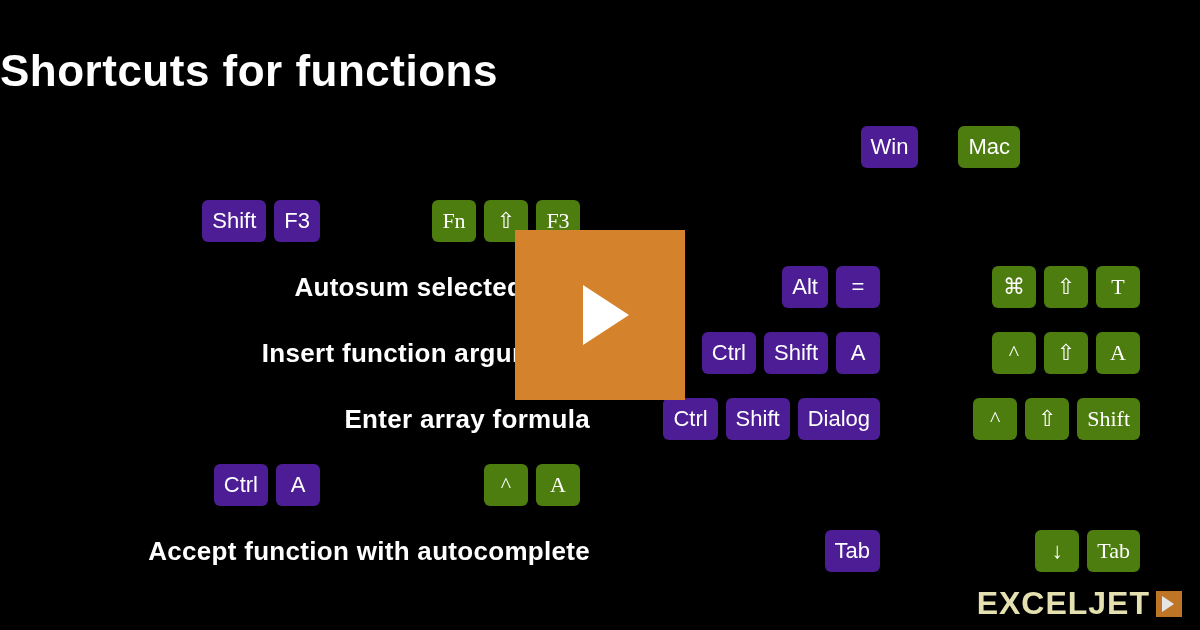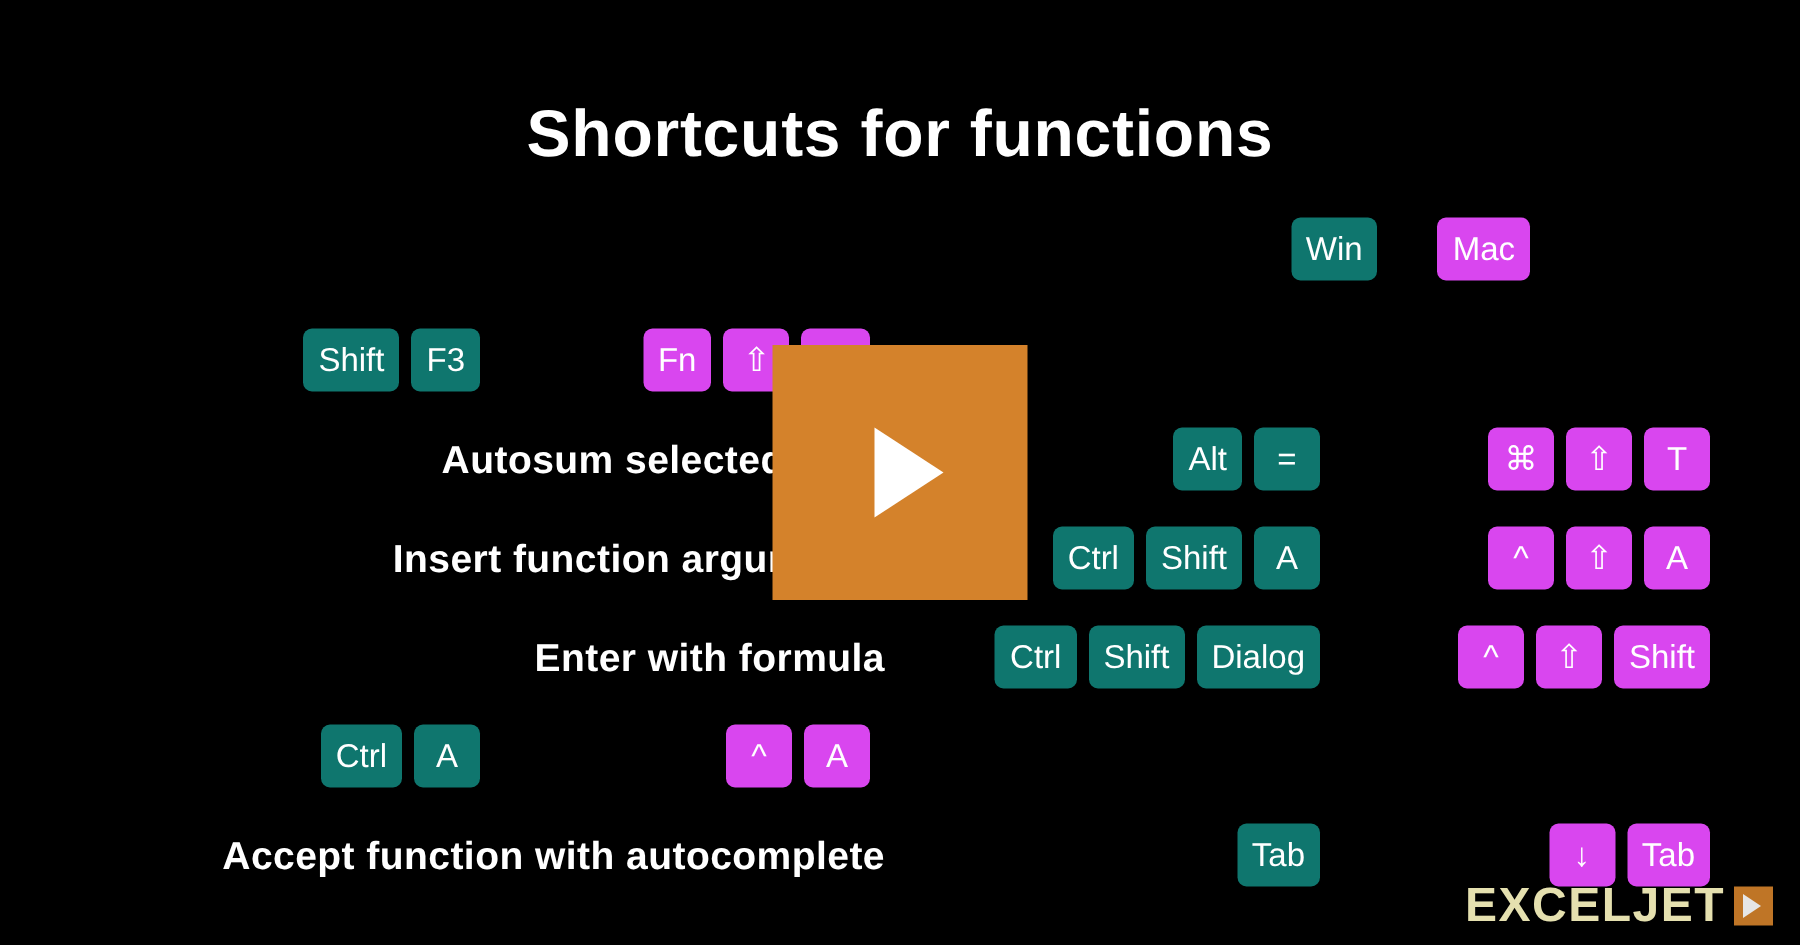--- a/index.html
+++ b/index.html
@@ -4,24 +4,23 @@
 <style>
   * { margin: 0; padding: 0; box-sizing: border-box; }
   html, body { width: 1200px; height: 630px; overflow: hidden; }
   body {
     background: #000;
     color: #fff;
     font-family: "Segoe UI", Tahoma, Arial, sans-serif;
     position: relative;
   }
   .title {
-    text-align: center;
     font-size: 44px;
     font-weight: 700;
-    padding-top: 65px;
+    padding-top: 46px;
     padding-bottom: 30px;
     letter-spacing: 0.5px;
   }
   .content {
     position: relative;
     padding-left: 60px;
     padding-right: 60px;
   }
   .header-row {
     display: flex;
@@ -43,35 +42,35 @@
     font-weight: 700;
     padding-right: 30px;
     letter-spacing: 0.3px;
   }
   .keys-group {
     display: flex;
     gap: 8px;
     align-items: center;
   }
   .win-col { flex: 0 0 260px; display: flex; justify-content: flex-end; align-items: flex-end; }
-  .mac-col { flex: 0 0 260px; display: flex; justify-content: flex-end; padding-right: 0; }
+  .mac-col { flex: 0 0 260px; display: flex; justify-content: flex-end; padding-right: 0; font-family: Liberation Serif, serif; }
   .key {
     display: inline-flex;
     align-items: center;
     justify-content: center;
     min-width: 44px;
     height: 42px;
     padding: 0 10px;
     border-radius: 6px;
     font-size: 22px;
     font-weight: 500;
     color: #fff;
   }
-  .key.green { background: #0f766e; }
-  .key.blue { background: #d946ef; }
+  .key.green { background: #4c1d95; }
+  .key.blue { background: #4d7c0f; }
   .play-overlay {
     position: absolute;
     left: 50%; top: 50%;
     transform: translate(-50%, -50%);
     width: 170px; height: 170px;
     background: #d4822b;
     display: flex; align-items: center; justify-content: center;
     z-index: 10;
     cursor: pointer;
   }
@@ -167,21 +166,21 @@
     <div class="mac-col">
         <div class="keys-group">
       <span class="key blue">^</span>
       <span class="key blue">⇧</span>
       <span class="key blue">A</span>
     </div>
       </div>
   </div>
 
   <div class="row">
-    <div class="label">Enter with formula</div>
+    <div class="label">Enter array formula</div>
     <div class="win-col">
         <div class="keys-group">
       <span class="key green">Ctrl</span>
       <span class="key green">Shift</span>
       <span class="key green">Dialog</span>
     </div>
       </div>
     <div class="mac-col">
         <div class="keys-group">
       <span class="key blue">^</span>

